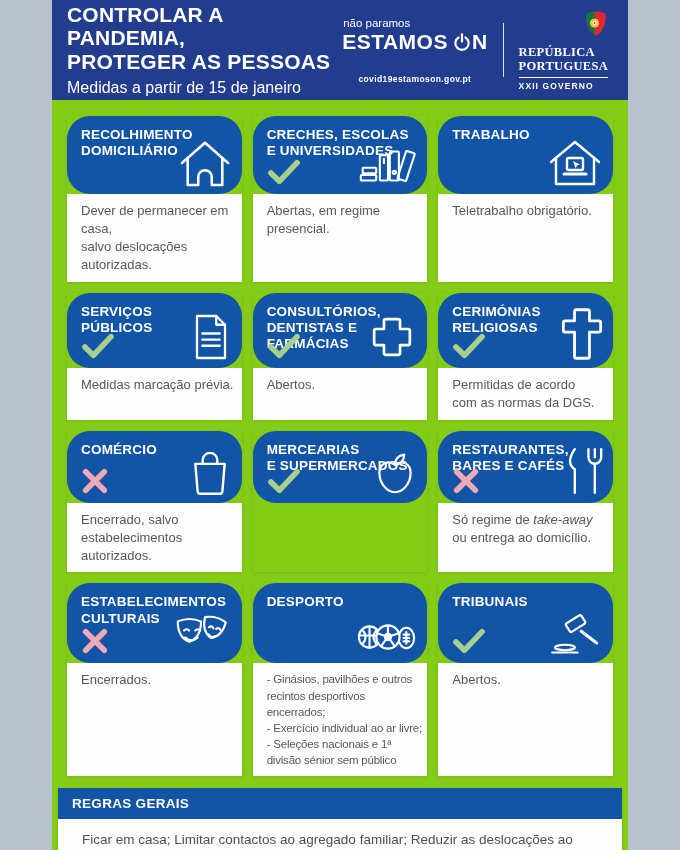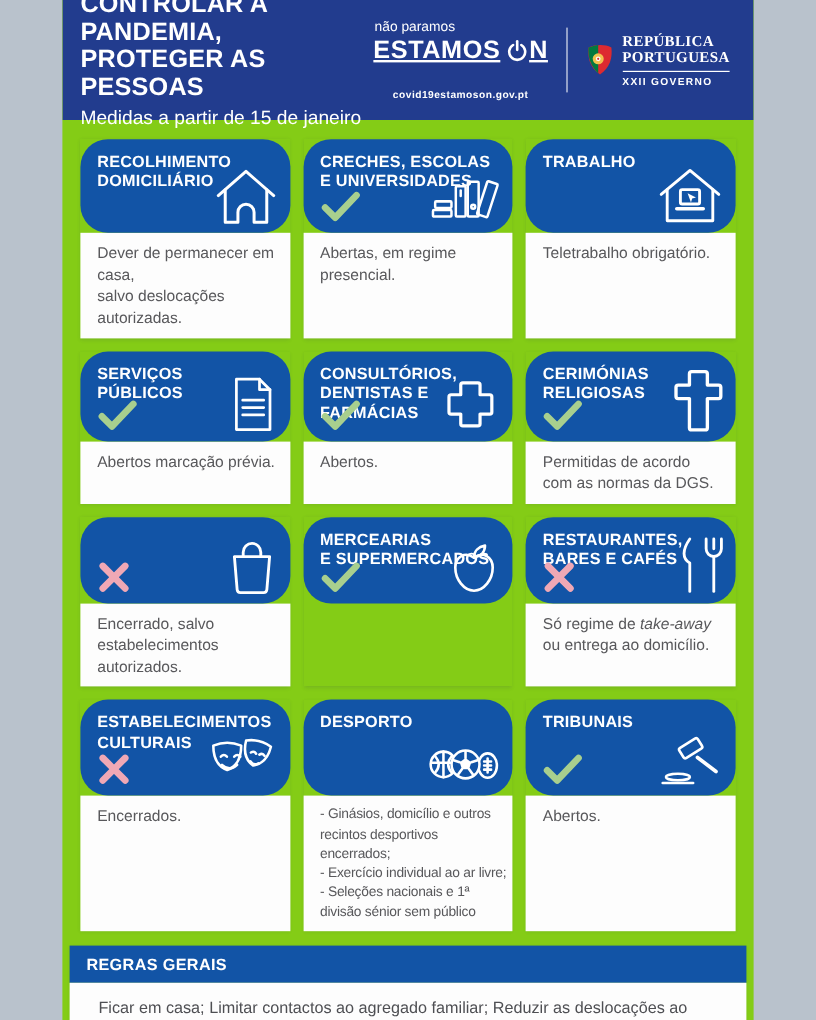--- a/index.html
+++ b/index.html
@@ -12,25 +12,25 @@
   .hdr {
     height:100px; background:#223c8e; color:#fff;
     display:flex; align-items:center; justify-content:space-between;
     padding:0 20px 0 15px;
   }
   .hdr-title { font-size:21px; font-weight:bold; line-height:1.1; letter-spacing:.2px; white-space:pre-line; }
   .hdr-sub   { font-size:16px; font-weight:normal; margin-top:6px; }
   .hdr-right { display:flex; align-items:center; gap:15px; }
   .estamos { text-align:center; }
   .estamos .tag { font-size:11.5px; text-align:left; margin-left:1px; }
-  .estamos .name { font-size:21px; font-weight:bold; letter-spacing:.5px; display:flex; align-items:center; margin-top:1px;text-decoration:underline; }
+  .estamos .name { font-size:21px; font-weight:bold; letter-spacing:.5px; display:flex; align-items:center; margin-top:1px; }
   .estamos .name .pwr { display:inline-flex; margin:0 1px 0 5px; }
   .estamos .url { font-size:8.5px; font-weight:bold; letter-spacing:.4px; margin-top:20px; }
   .vdiv { width:1px; height:54px; background:rgba(255,255,255,.85); }
-  .pt-logo { display:flex; align-items:center; gap:7px; }
+  .pt-logo { display:flex; align-items:flex-end; gap:7px;flex-direction:column; }
   .pt-text .serif { font-family:"Liberation Serif", serif; font-weight:bold; font-size:12.5px; line-height:1.12; letter-spacing:.3px; white-space:pre-line; }
   .pt-text .rule { height:1px; background:#fff; margin:4px 0 3px; }
   .pt-text .gov { font-size:8.5px; font-weight:bold; letter-spacing:1.1px; }
   
   .grid { padding:16px 15px 0; }
   .row { display:grid; grid-template-columns:repeat(3,1fr); gap:11px; margin-bottom:11px; }
   .card { display:flex; flex-direction:column; box-shadow:0 1px 3px rgba(40,60,90,.15); }
   .head { background:#1254a6; position:relative; padding:11px 10px 8px 14px;border-radius:23px; }
   .row1 .head { height:78px; } .row2 .head { height:75px; }
   .row3 .head { height:72px; } .row4 .head { height:80px; }
@@ -172,21 +172,21 @@
               </svg>
           </span>
           <span class="hicon">
             <svg width="42" height="50" viewBox="0 0 48 56" fill="none" stroke="#fff" stroke-width="2.6" stroke-linecap="round" stroke-linejoin="round">
               <path d="M8 4 h22 l10 10 v38 h-32 z"></path>
               <path d="M30 4 v10 h10"></path>
               <path d="M14 24 h20 M14 31 h20 M14 38 h20"></path>
             </svg>
           </span>
         </div>
-        <div class="body">Abertos marcação prévia.</div>
+        <div class="body">Medidas marcação prévia.</div>
       </div>
 
       <div class="card">
         <div class="head">
           <div class="title">CONSULTÓRIOS,
 DENTISTAS E FARMÁCIAS</div>
           <span class="mark">
             <svg width="34" height="28" viewBox="0 0 36 30" fill="none" stroke="#a8cf8e" stroke-width="6" stroke-linecap="round" stroke-linejoin="round">
                 <path d="M4 16 L13 25 L32 5"></path>
               </svg>
@@ -216,20 +216,21 @@
           </span>
         </div>
         <div class="body">Permitidas de acordo
 com as normas da DGS.</div>
       </div>
     </div>
 
     <div class="row row3">
       <div class="card">
         <div class="head">
+          <div class="title">COMÉRCIO</div>
           <span class="mark">
             <svg width="28" height="28" viewBox="0 0 30 30" fill="none" stroke="#f0a8b5" stroke-width="6" stroke-linecap="round">
                 <path d="M5 5 L25 25 M25 5 L5 25"></path>
               </svg>
           </span>
           <span class="hicon">
             <svg width="44" height="48" viewBox="0 0 48 52" fill="none" stroke="#fff" stroke-width="2.6" stroke-linecap="round" stroke-linejoin="round">
               <path d="M8 16 h32 l-2.5 30 a3 3 0 0 1 -3 2.7 H13.5 a3 3 0 0 1 -3 -2.7 z"></path>
               <path d="M16 16 v-4 a8 8 0 0 1 16 0 v4"></path>
             </svg>
@@ -315,21 +316,21 @@
               <path d="M15 9 v22 M4.5 18.5 h21"></path>
               <path d="M7.8 12.8 q6.2 7.2 0 14.4 M22.2 12.8 q-6.2 7.2 0 14.4"></path>
               <ellipse cx="53" cy="21" rx="8" ry="10.5" fill="#1254a6"></ellipse>
               <path d="M53 15 v12 M50 17.5 h6 M50 21 h6 M50 24.5 h6"></path>
               <circle cx="34" cy="20" r="12" fill="#1254a6"></circle>
               <path d="M34 14.5 l5 3.7 -1.9 5.9 h-6.2 l-1.9 -5.9 z" fill="#fff" stroke="none"></path>
               <path d="M34 14.5 v-5.5 M39 18.2 l5.3 -1.7 M37.1 24.1 l3.3 4.6 M30.9 24.1 l-3.3 4.6 M29 18.2 l-5.3 -1.7"></path>
             </svg>
           </span>
         </div>
-        <div class="body">- Ginásios, domicílio e outros recintos desportivos encerrados;
+        <div class="body">- Ginásios, pavilhões e outros recintos desportivos encerrados;
 - Exercício individual ao ar livre;
 - Seleções nacionais e 1ª divisão sénior sem público</div>
       </div>
 
       <div class="card">
         <div class="head">
           <div class="title">TRIBUNAIS</div>
           <span class="mark">
             <svg width="34" height="28" viewBox="0 0 36 30" fill="none" stroke="#a8cf8e" stroke-width="6" stroke-linecap="round" stroke-linejoin="round">
                 <path d="M4 16 L13 25 L32 5"></path>

